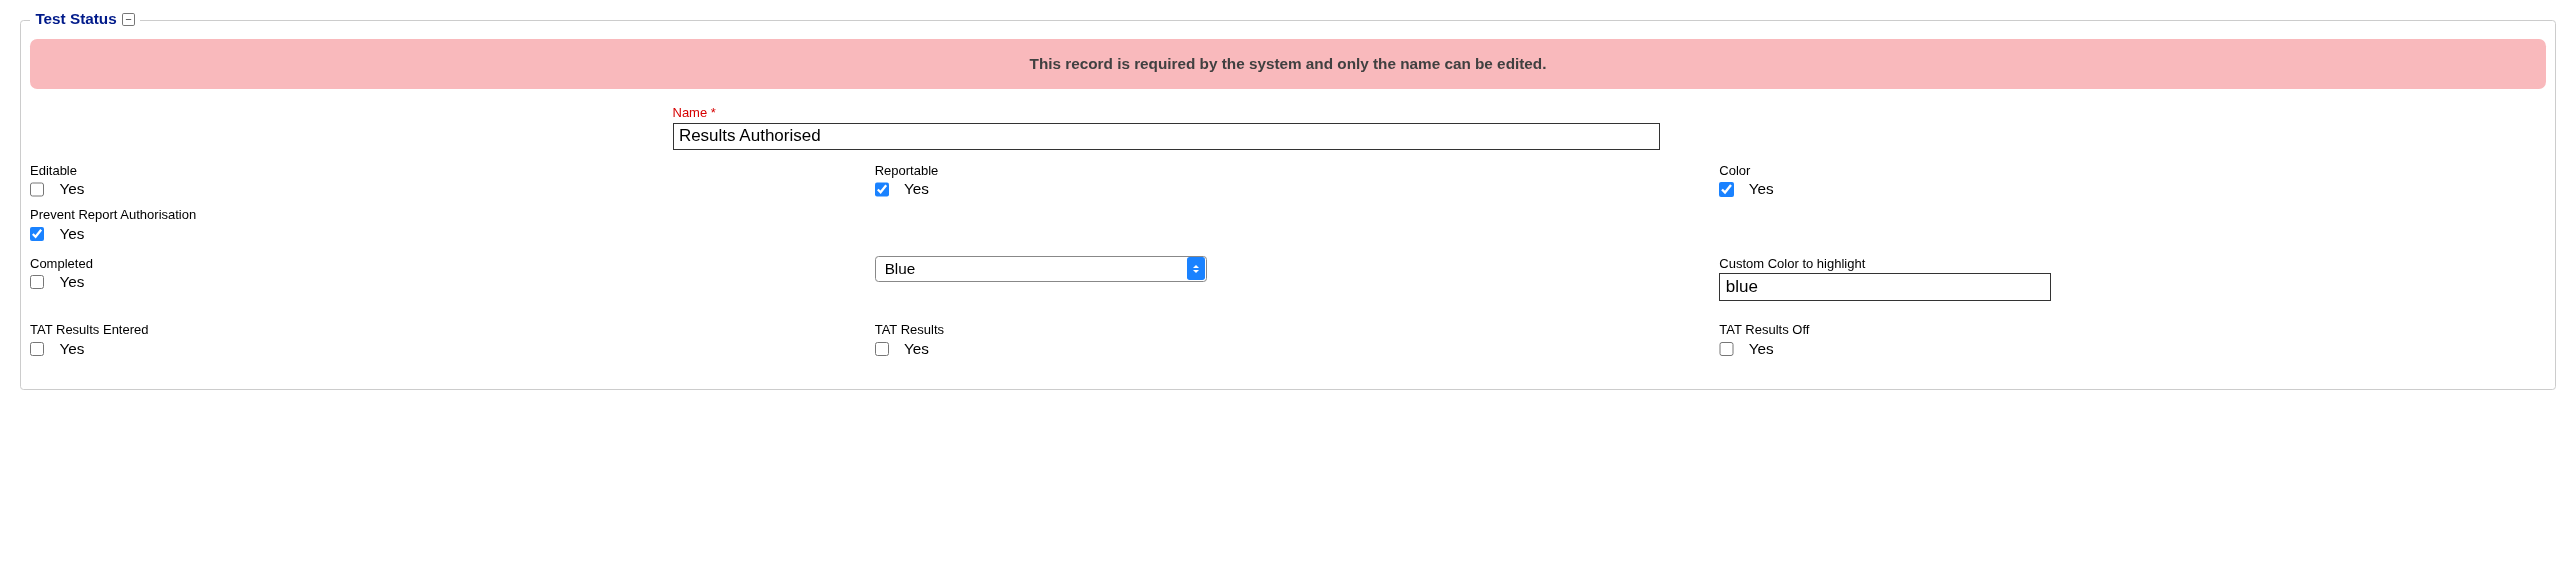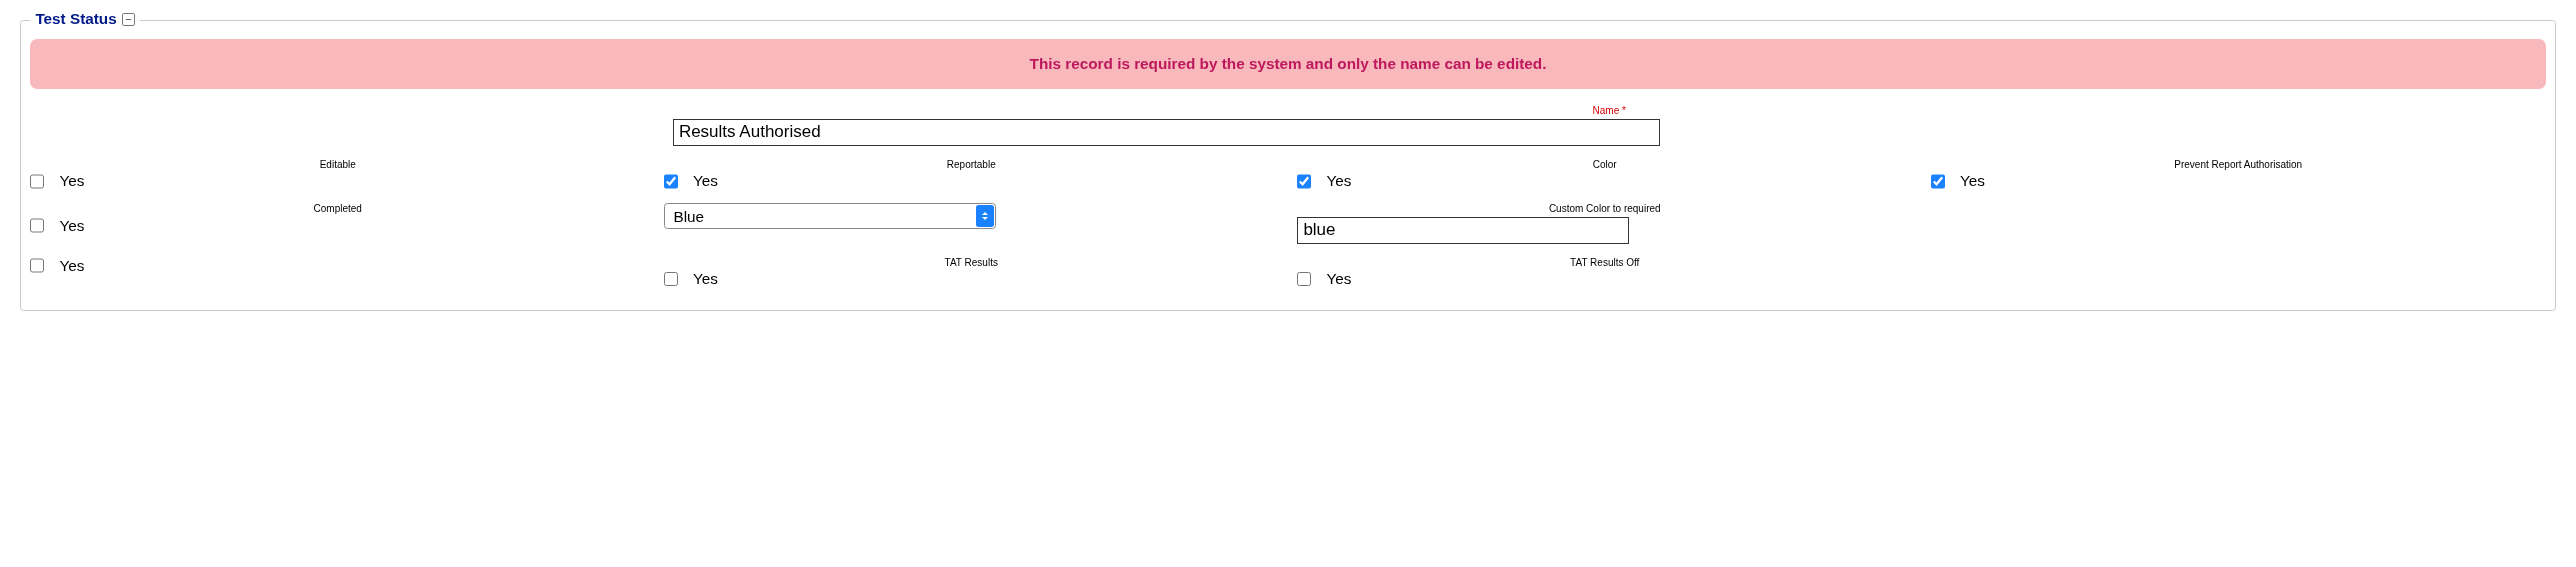--- a/index.html
+++ b/index.html
@@ -45,43 +45,42 @@
     line-height: 1;
     cursor: pointer;
     color: #333;
     border-radius: 1.8px;
   }
   .inner {
     padding: 12.6px 9px 9px 9px;
   }
   .alert {
     background: #f9b9bc;
-    color: #be185d;
+    color: #404040;
     font-weight: bold;
     text-align: center;
     padding: 16px 26px;
     border-radius: 7.2px;
     margin: 5.4px 0 16px 0;
     font-size: 15.3px;
   }
   .row {
     display: grid;
-    grid-template-columns: 1fr 1fr 1fr 1fr;
+    grid-template-columns: 1fr 1fr 1fr;
     gap: 9px 18px;
     margin-bottom: 12.6px;
   }
   .row.name-row {
     grid-template-columns: 1fr 3fr;
   }
   .field-label {
     display: block;
     margin-bottom: 2.7px;
-    font-size: 10px;
+    font-size: 13px;
     color: #000;
-    text-align: center;
   }
   .field-label.required {
     color: #d60000;
   }
   .req-star { color: #d60000; }
   .text-input {
     width: 100%;
     max-width: 987px;
     border: 0.9px solid #333;
     padding: 2.7px 5.4px;
@@ -208,28 +207,29 @@
       </div>
       <div>
         <div class="select-wrap">
           <select class="select-input">
             <option>Blue</option>
           </select>
           <span class="select-arrow"></span>
         </div>
       </div>
       <div>
-        <span class="field-label">Custom Color to required</span>
+        <span class="field-label">Custom Color to highlight</span>
         <input type="text" class="text-input small" value="blue" style="">
       </div>
       <div></div>
     </div>
 
     <div class="row">
       <div>
+        <span class="field-label">TAT Results Entered</span>
         <label class="checkbox-line">
           <input type="checkbox" style="">
           <span>Yes</span>
         </label>
       </div>
       <div>
         <span class="field-label">TAT Results</span>
         <label class="checkbox-line">
           <input type="checkbox" style="">
           <span>Yes</span>

